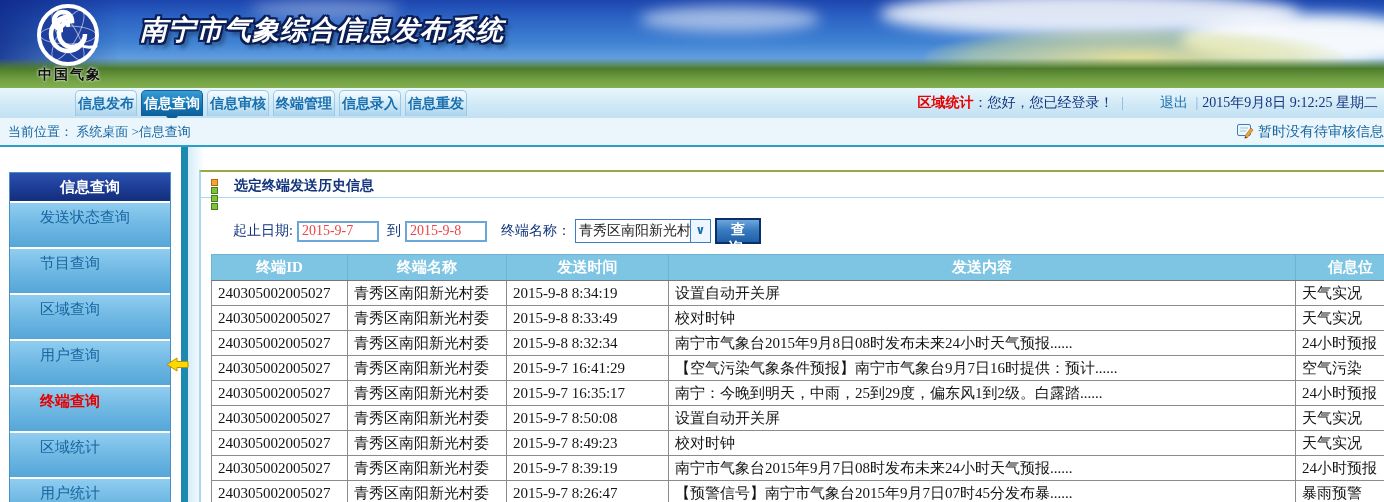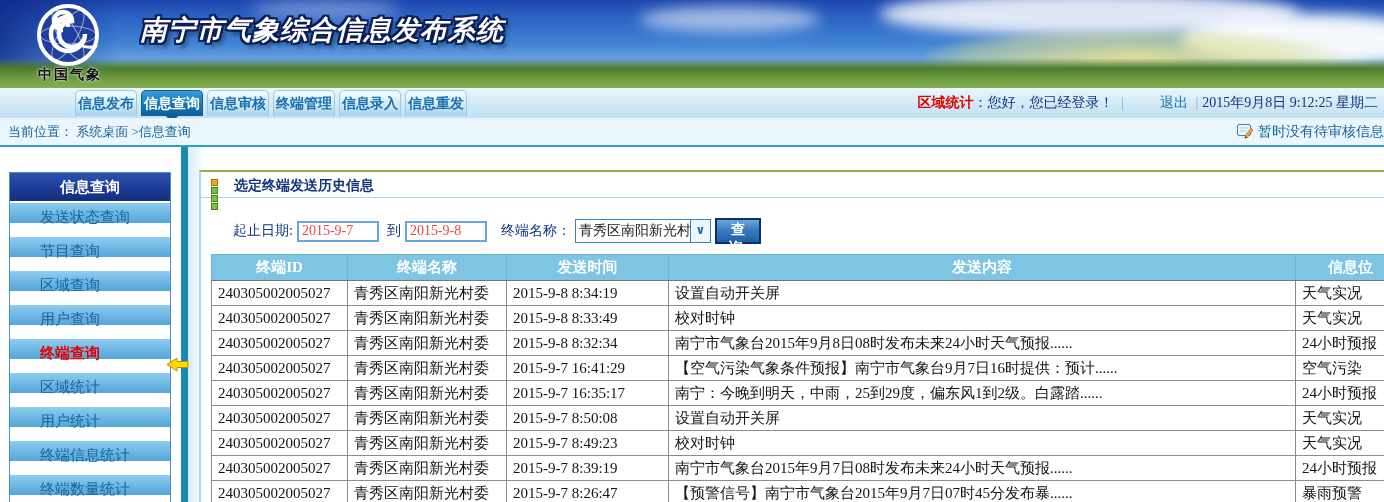--- a/index.html
+++ b/index.html
@@ -59,21 +59,21 @@
     border-bottom:2px solid #2aa0c8;font-size:13px;color:#1766a0;}
   #breadcrumb{position:absolute;left:8px;top:0;height:27px;line-height:27px;white-space:nowrap;}
   #notice{position:absolute;left:1237px;top:0;height:27px;line-height:27px;white-space:nowrap;
     color:#1766a0;font-size:14px;}
   #notice svg{vertical-align:-3px;margin-right:4px;}
 
   
   #sidebar{position:absolute;left:9px;top:172px;width:160px;border:1px solid #4a90c4;background:#fff;}
   .sb-header{height:28px;line-height:28px;text-align:center;color:#fff;font-weight:bold;font-size:15px;
     background:linear-gradient(180deg,#2c51b0 0%,#1b3a92 60%,#142e7c 100%);margin-bottom:2px;}
-  .sb-item{height:20px;line-height:28px;margin-bottom:14px;padding-left:30px;font-size:15px;color:#1766a0;
+  .sb-item{height:44px;line-height:28px;margin-bottom:2px;padding-left:30px;font-size:15px;color:#1766a0;
     cursor:pointer;background:linear-gradient(180deg,#90cdf0 0%,#6cb6e2 55%,#55a6d8 100%);}
   .sb-item.active{color:#e60000;font-weight:bold;}
   .sb-footer{height:12px;background:linear-gradient(180deg,#2c51b0 0%,#142e7c 100%);}
 
   
   #vdivider{position:absolute;left:181px;top:147px;width:7px;height:355px;background:#1c89ae;}
   #divider-fade{position:absolute;left:188px;top:147px;width:16px;height:355px;
     background:linear-gradient(90deg,#d4ecf8,rgba(212,236,248,0));}
   #collapse-arrow{position:absolute;left:166px;top:357px;width:23px;height:15px;cursor:pointer;}
 

